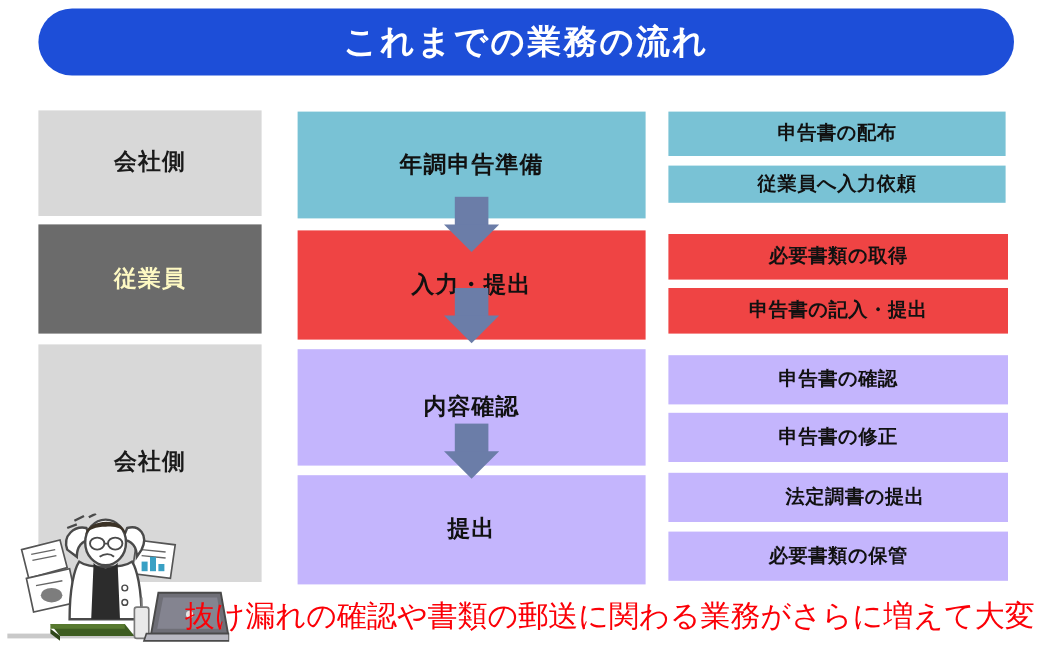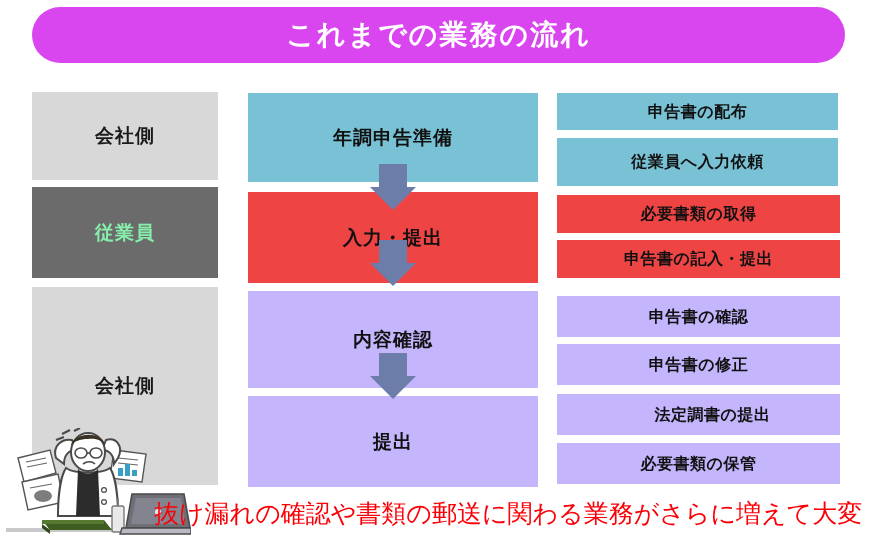--- a/index.html
+++ b/index.html
@@ -9,21 +9,21 @@
     font-family: "Liberation Sans", "DejaVu Sans", sans-serif;
     overflow: hidden;
   }
   #canvas { position: relative; width: 880px; height: 550px; background:#fff; }
 
   
   .title-bar {
     position: absolute;
     left: 32px; top: 7px;
     width: 813px; height: 56px;
-    background: #d946ef;
+    background: #1d4ed8;
     border-radius: 28px;
     display: flex; align-items: center; justify-content: center;
   }
   .title-text {
     color: #ffffff;
     font-size: 28px;
     font-weight: bold;
     letter-spacing: 2px;
     line-height: 1;
   }
@@ -37,21 +37,21 @@
     text-align: center;
     color: #111111;
     font-weight: bold;
     line-height: 1.25;
     margin-top: 10px;
   }
 
   
   .actor { font-size: 19px; letter-spacing: 1px; }
   .actor-light { background: #d8d8d8; color: #1a1a1a; }
-  .actor-dark  { background: #6b6b6b; color: #86efac; }
+  .actor-dark  { background: #6b6b6b; color: #fef9c3; }
 
   
   .step { font-size: 19px; letter-spacing: 1px; }
   .bg-teal { background: #79c2d5; }
   .bg-mint { background: #ef4444; }
   .bg-cyan { background: #c4b5fd; }
 
   
   .task { font-size: 16px; letter-spacing: 0.5px; }
 
@@ -128,21 +128,21 @@
     <div class="head"></div>
   </div>
   <div class="arrow" style="left:370px; top:353px; width:46px; height:46px;">
     <div class="shaft"></div>
     <div class="head"></div>
   </div>
 
   <div class="box task bg-teal" style="left:557px; top:83px; width:281px; height:37px;">
     <span>申告書の配布</span>
   </div>
-  <div class="box task bg-teal" style="left:557px; top:128px; width:281px; height:48px;">
+  <div class="box task bg-teal" style="left:557px; top:128px; width:281px; height:31px;">
     <span>従業員へ入力依頼</span>
   </div>
 
   <div class="box task bg-mint" style="left:557px; top:185px; width:283px; height:38px;">
     <span>必要書類の取得</span>
   </div>
   <div class="box task bg-mint" style="left:557px; top:230px; width:283px; height:38px;">
     <span>申告書の記入・提出</span>
   </div>
 

